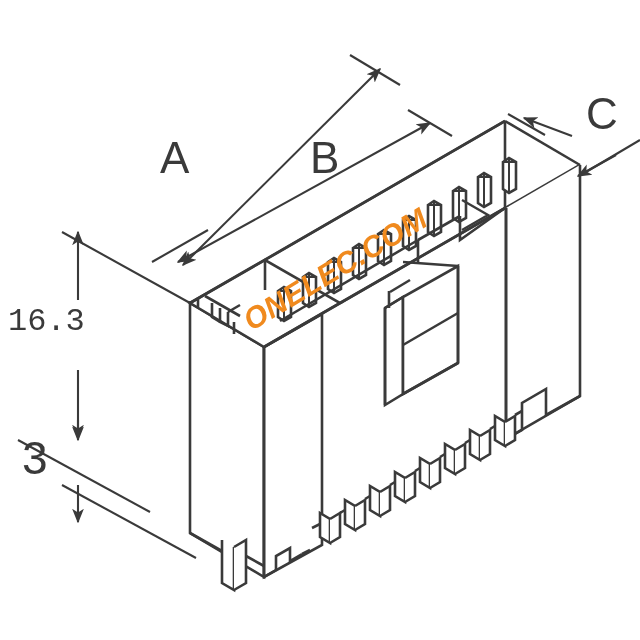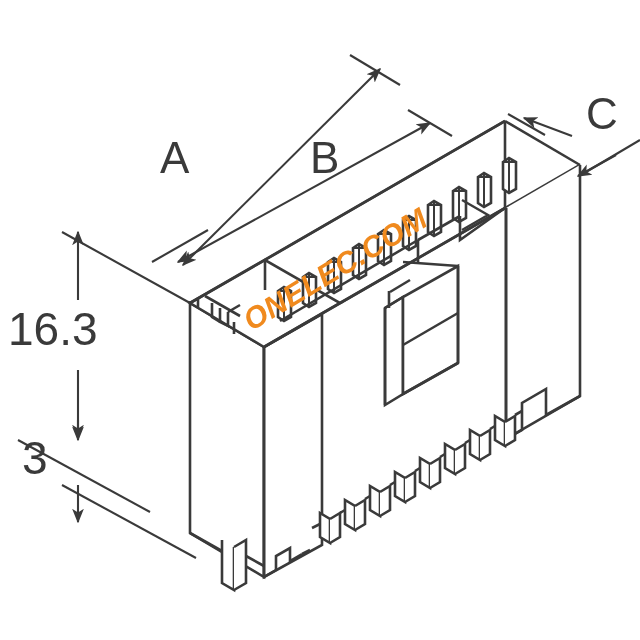--- a/index.html
+++ b/index.html
@@ -27,21 +27,21 @@
     color: #3a3a3a;
     font-family: "Liberation Sans", sans-serif;
     font-weight: 400;
     line-height: 1;
     white-space: nowrap;
     user-select: none;
   }
   #label-A { left: 160px; top: 136px; font-size: 44px; }
   #label-B { left: 310px; top: 136px; font-size: 44px; }
   #label-C { left: 586px; top: 92px;  font-size: 44px; }
-  #label-163 { left: 8px;  top: 306px; font-size: 46px; }
+  #label-163 { left: 8px;  top: 306px; font-size: 32px; font-family: Liberation Mono, monospace; }
   #label-3   { left: 22px; top: 435px; font-size: 46px; }
 
   #watermark {
     position: absolute;
     left: 246px;
     top: 306px;
     font-family: "Liberation Sans", sans-serif;
     font-size: 30px;
     font-weight: 700;
     font-style: italic;

